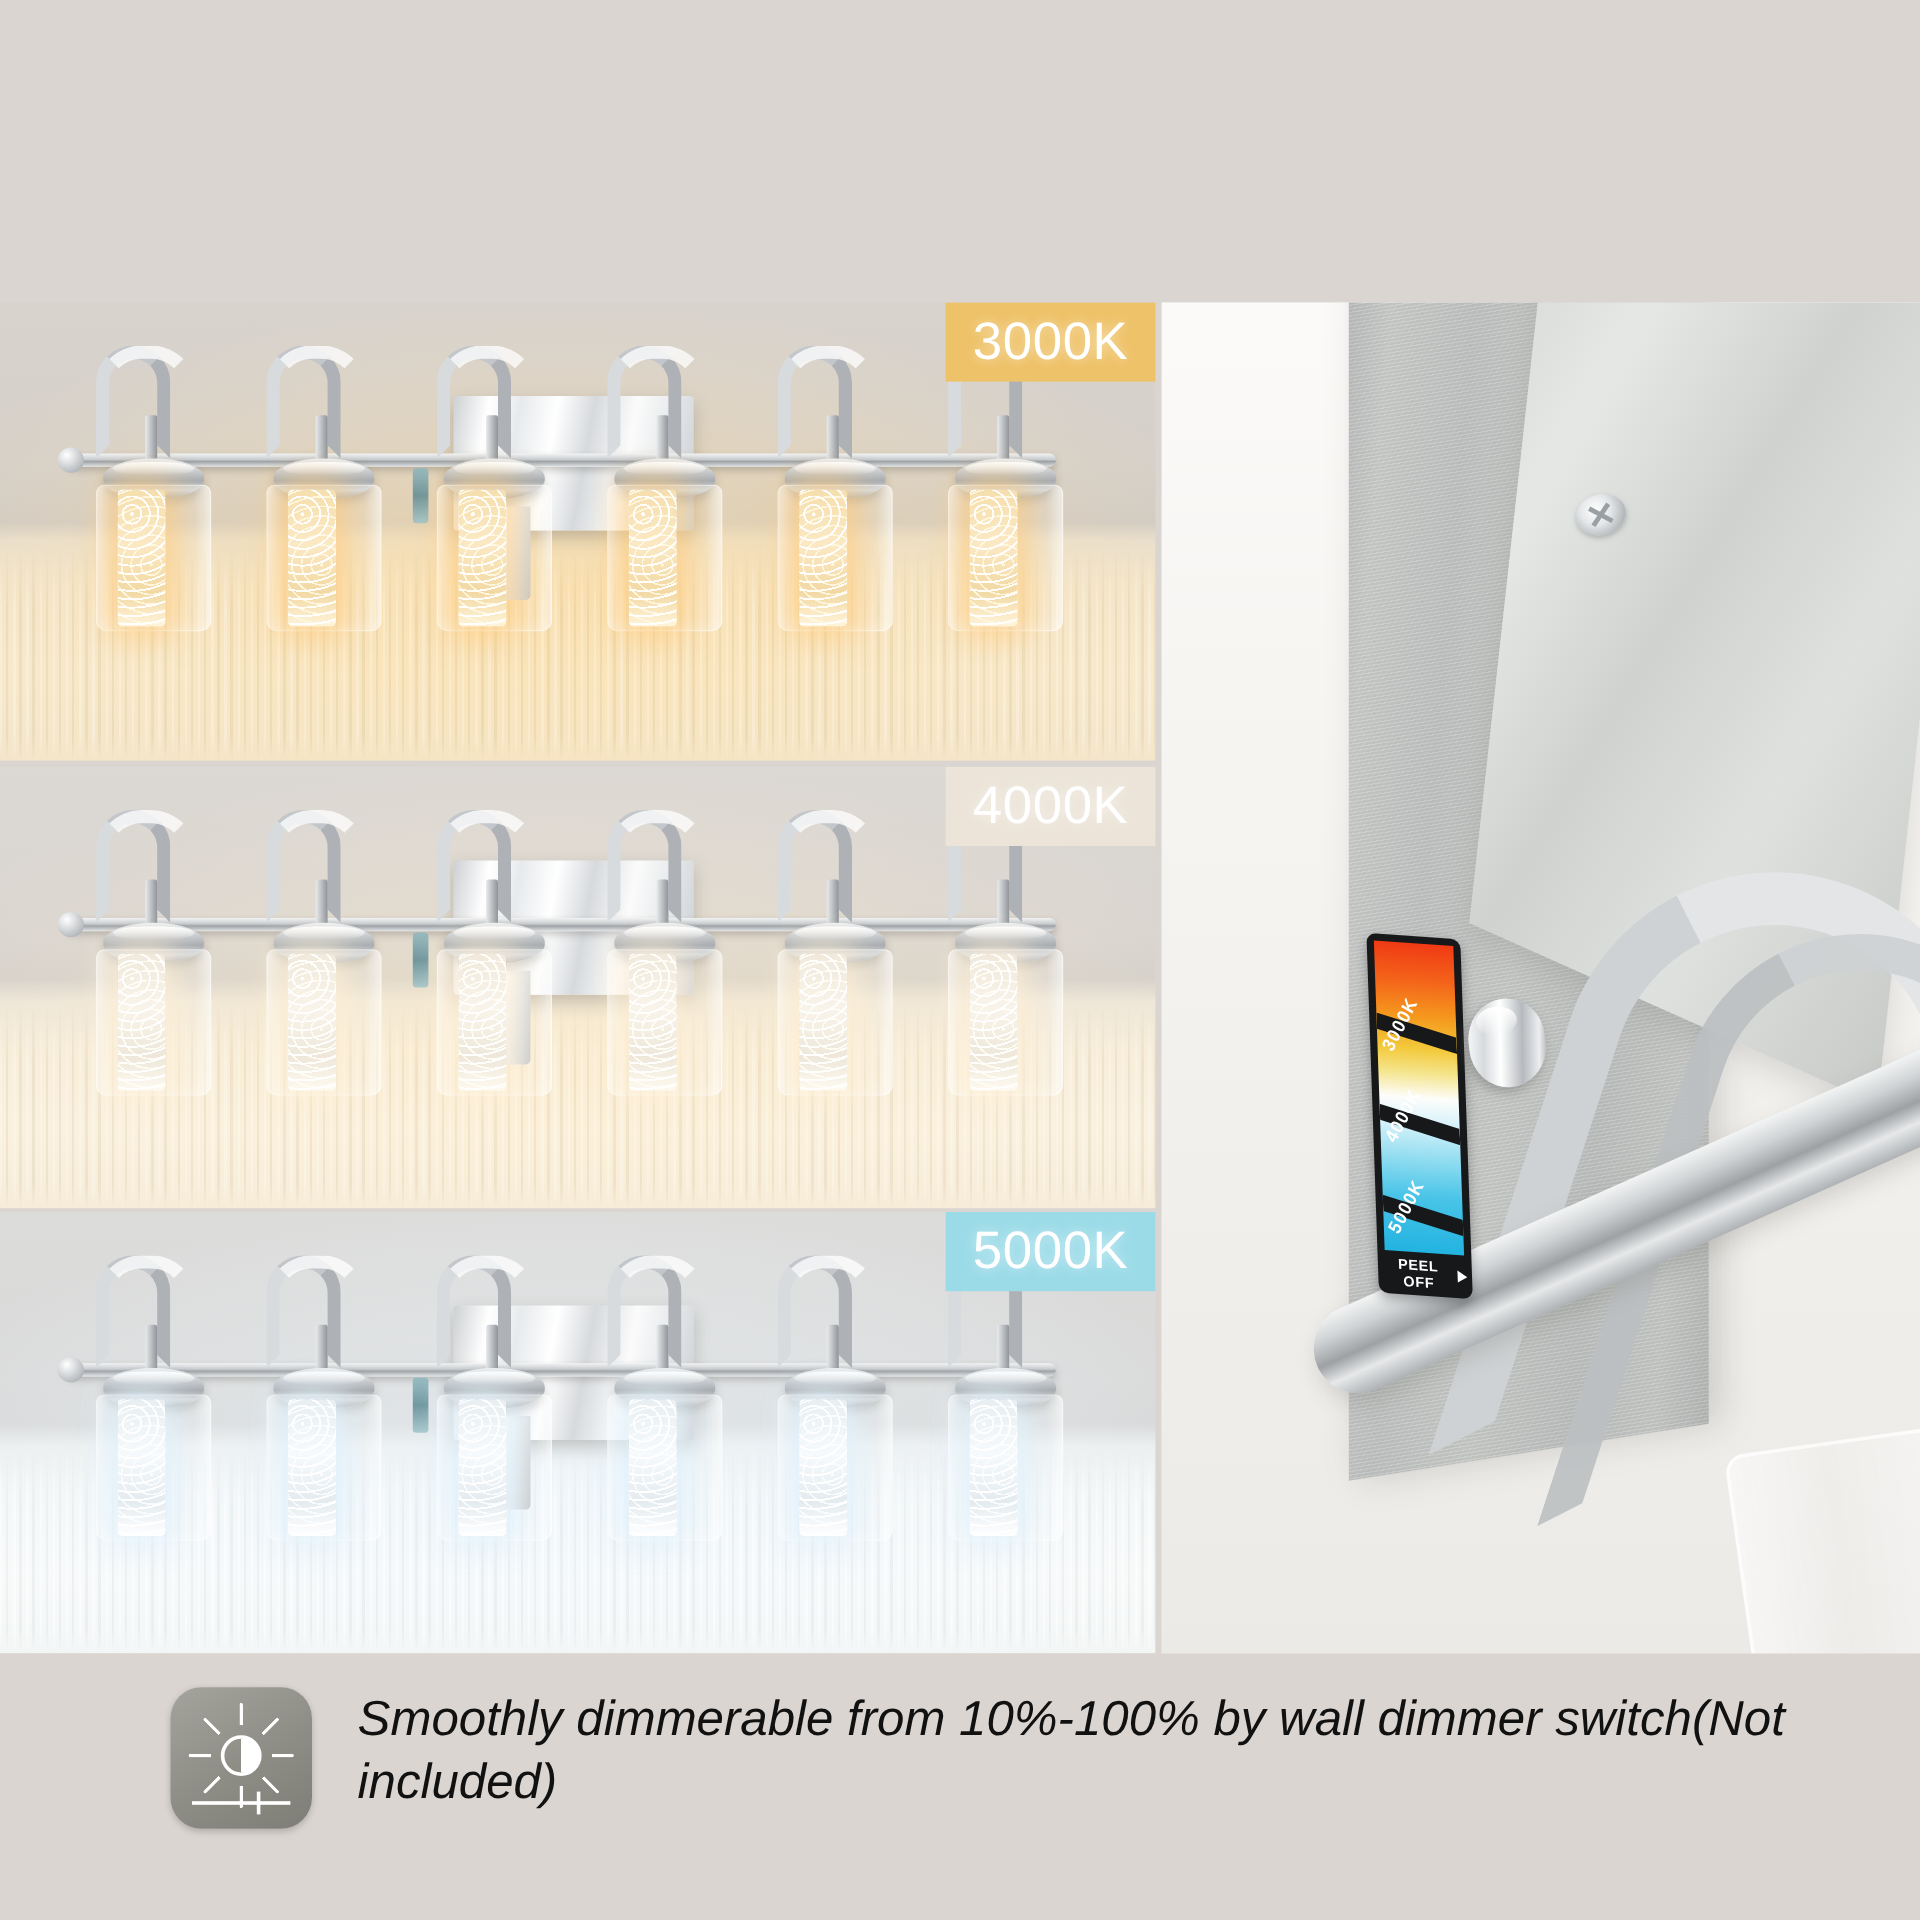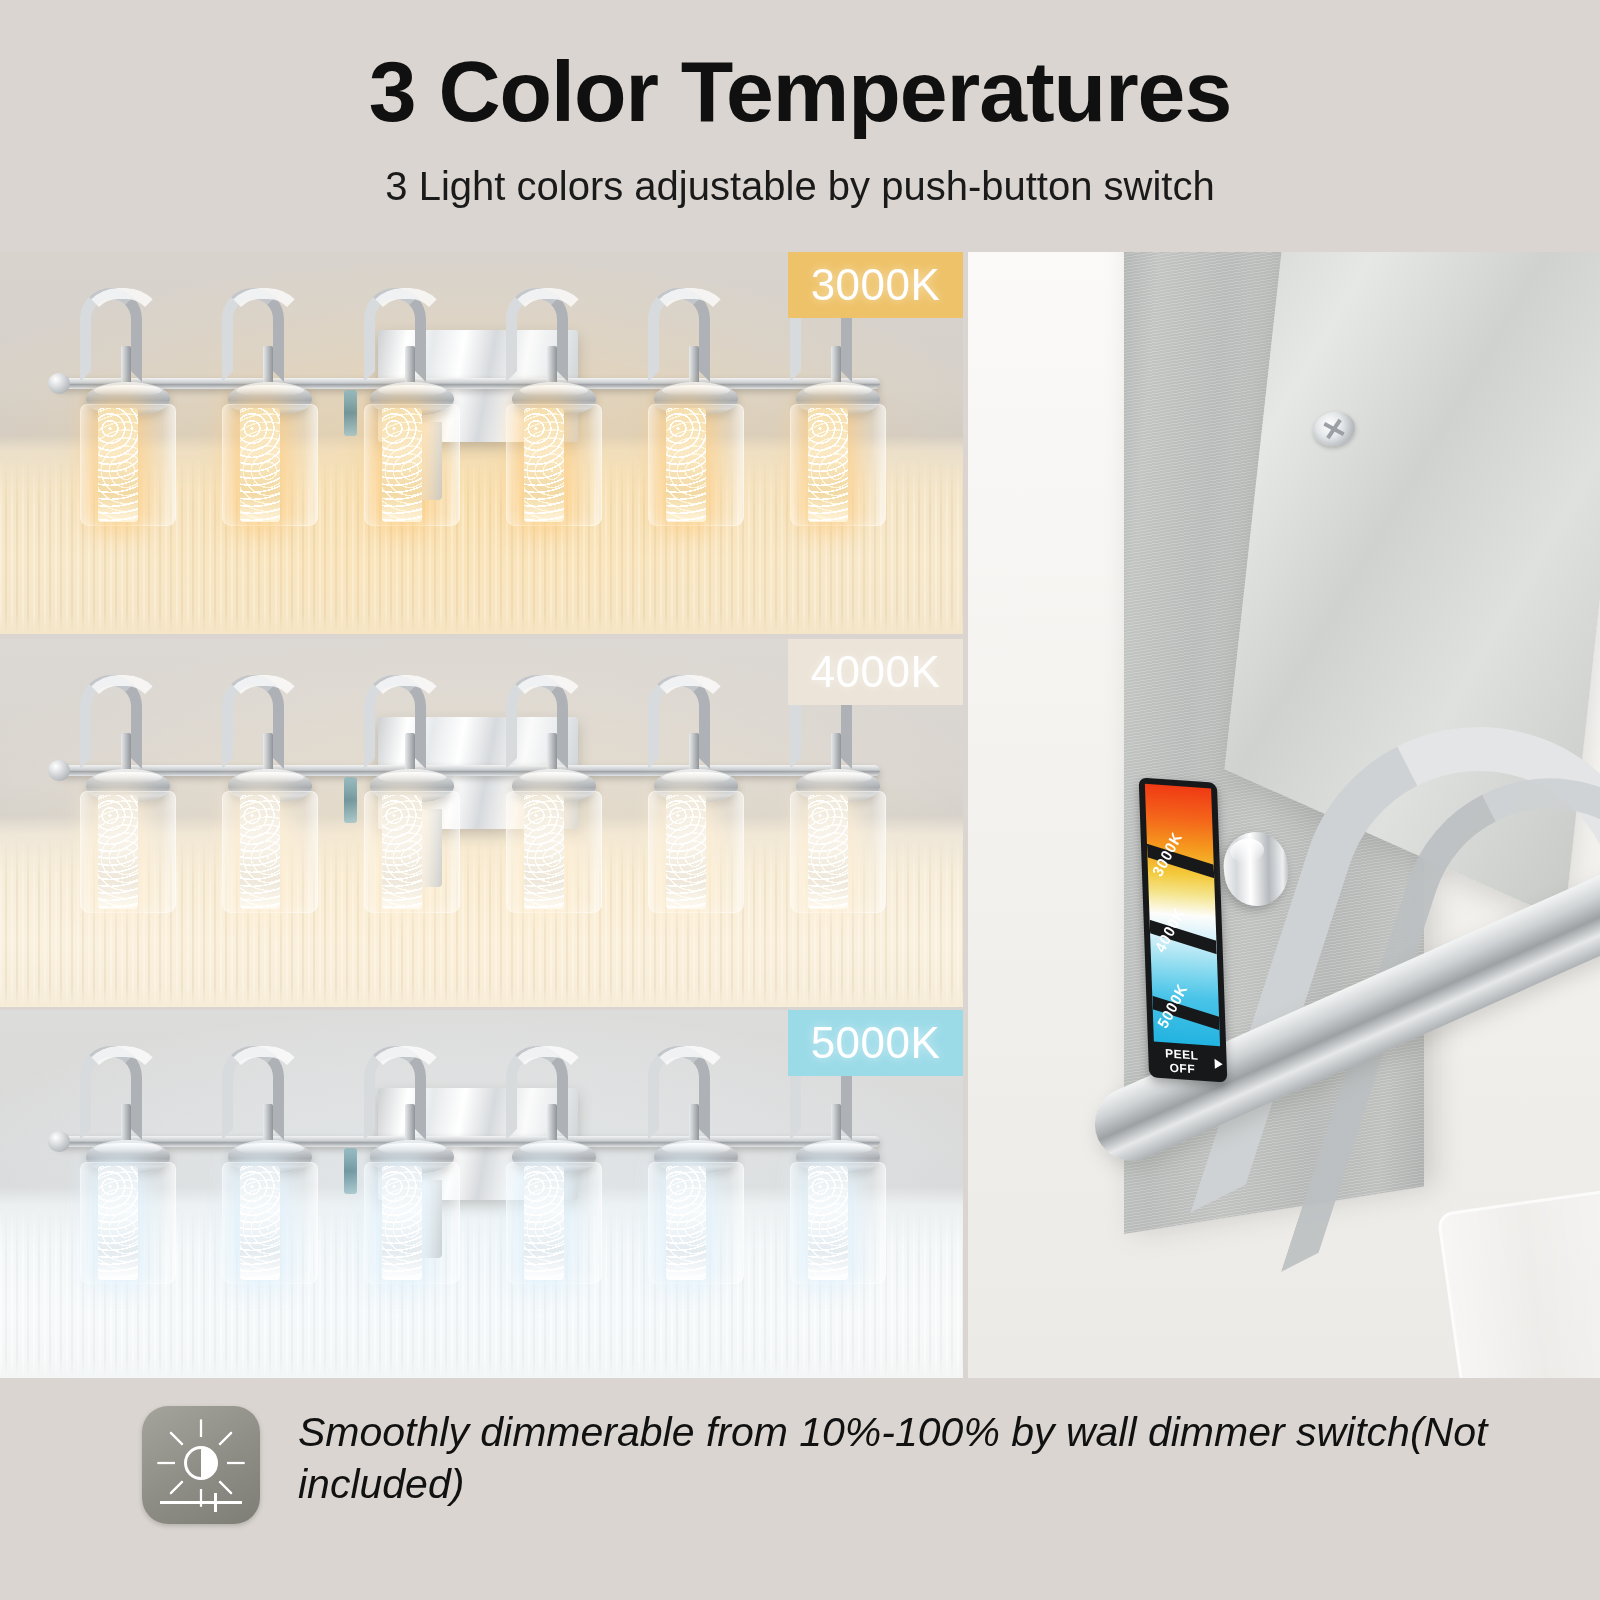--- a/index.html
+++ b/index.html
@@ -210,24 +210,20 @@
             mask-image: linear-gradient(to bottom, transparent 0 58%, #000 58%); }
   .slider { position: absolute; left: 18px; bottom: 20px; width: 82px; height: 3px; background: #fff; }
   .slider:after { content:""; position:absolute; left:54px; top:-8px; width:3px; height:19px; background:#fff; }
   .dim-text { font-size: 41px; line-height: 1.28; color: #111; max-width: 1260px; }
 </style>
 </head>
 <body>
 
 <div class="page">
 
-  <div class="header">
-    <div class="title">3 Color Temperatures</div>
-    <div class="subtitle">3 Light colors adjustable by push-button switch</div>
-  </div>
 
   <div class="grid">
 
     <div class="left-col">
 
       <div class="scene r1">
         <div class="wall"></div>
         <div class="streaks"></div>
         <div class="fixture">
           <div class="backplate"></div>

